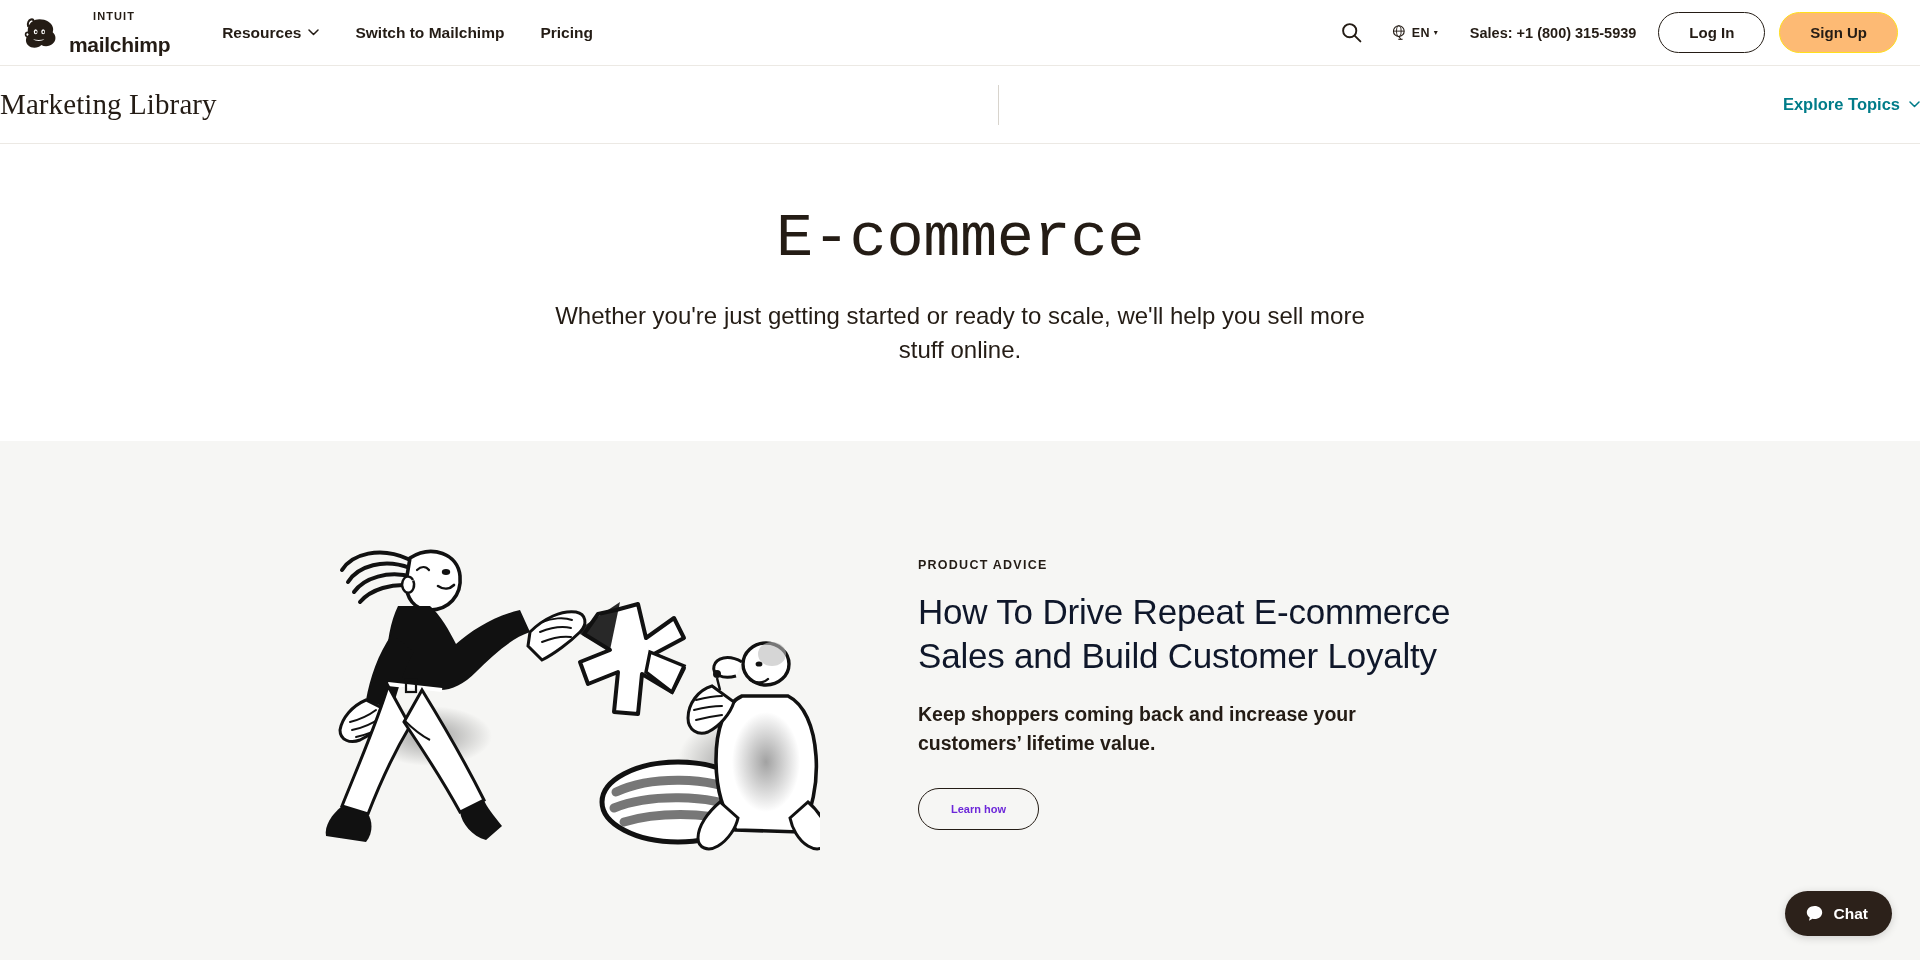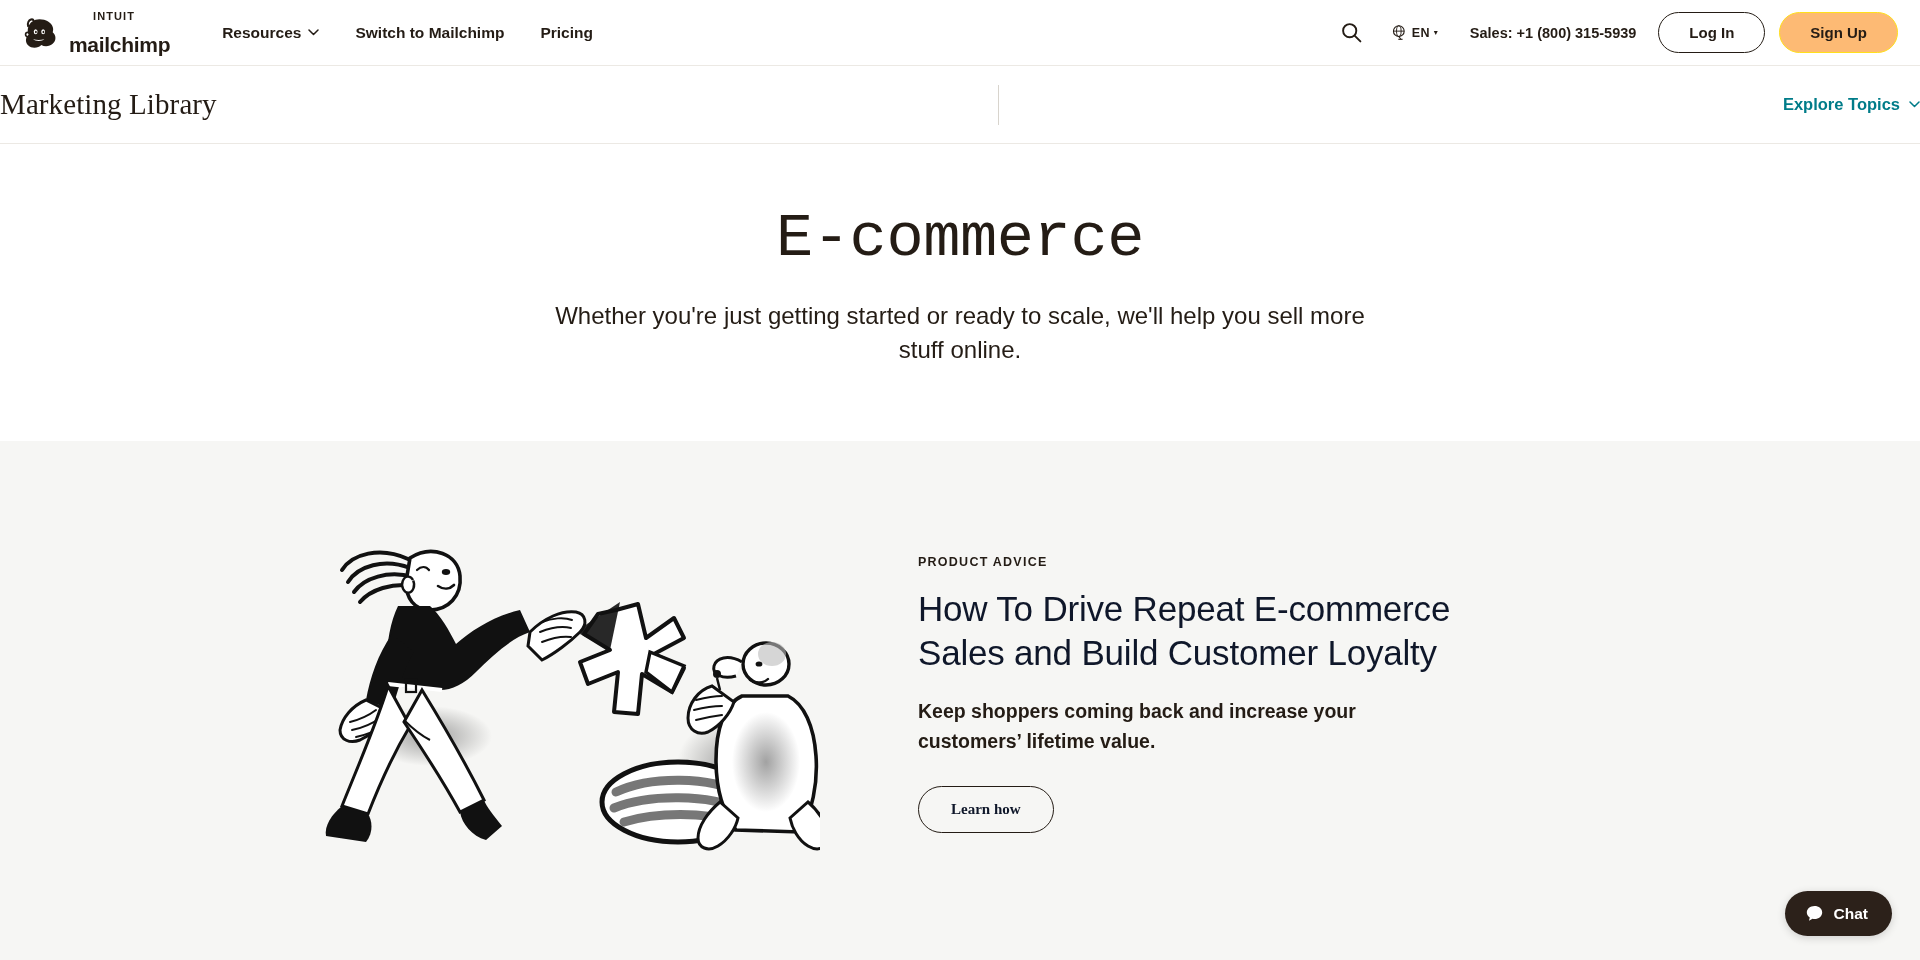--- a/index.html
+++ b/index.html
@@ -251,24 +251,24 @@
   }
   .featured-desc {
     font-size: 19.5px;
     line-height: 1.5;
     font-weight: 700;
     color: #241c15;
     max-width: 470px;
     margin-bottom: 30px;
   }
   .btn-learn {
-    font-family: Liberation Serif, serif;
-    font-size: 15px;
-    font-weight: 700;
-    color: #0f172a;
+    font-family: Liberation Sans, sans-serif;
+    font-size: 11px;
+    font-weight: 700;
+    color: #6d28d9;
     background: transparent;
     border: 1.5px solid #241c15;
     border-radius: 40px;
     padding: 14px 32px;
     cursor: pointer;
   }
 
   
   .chat-widget {
     position: absolute;

